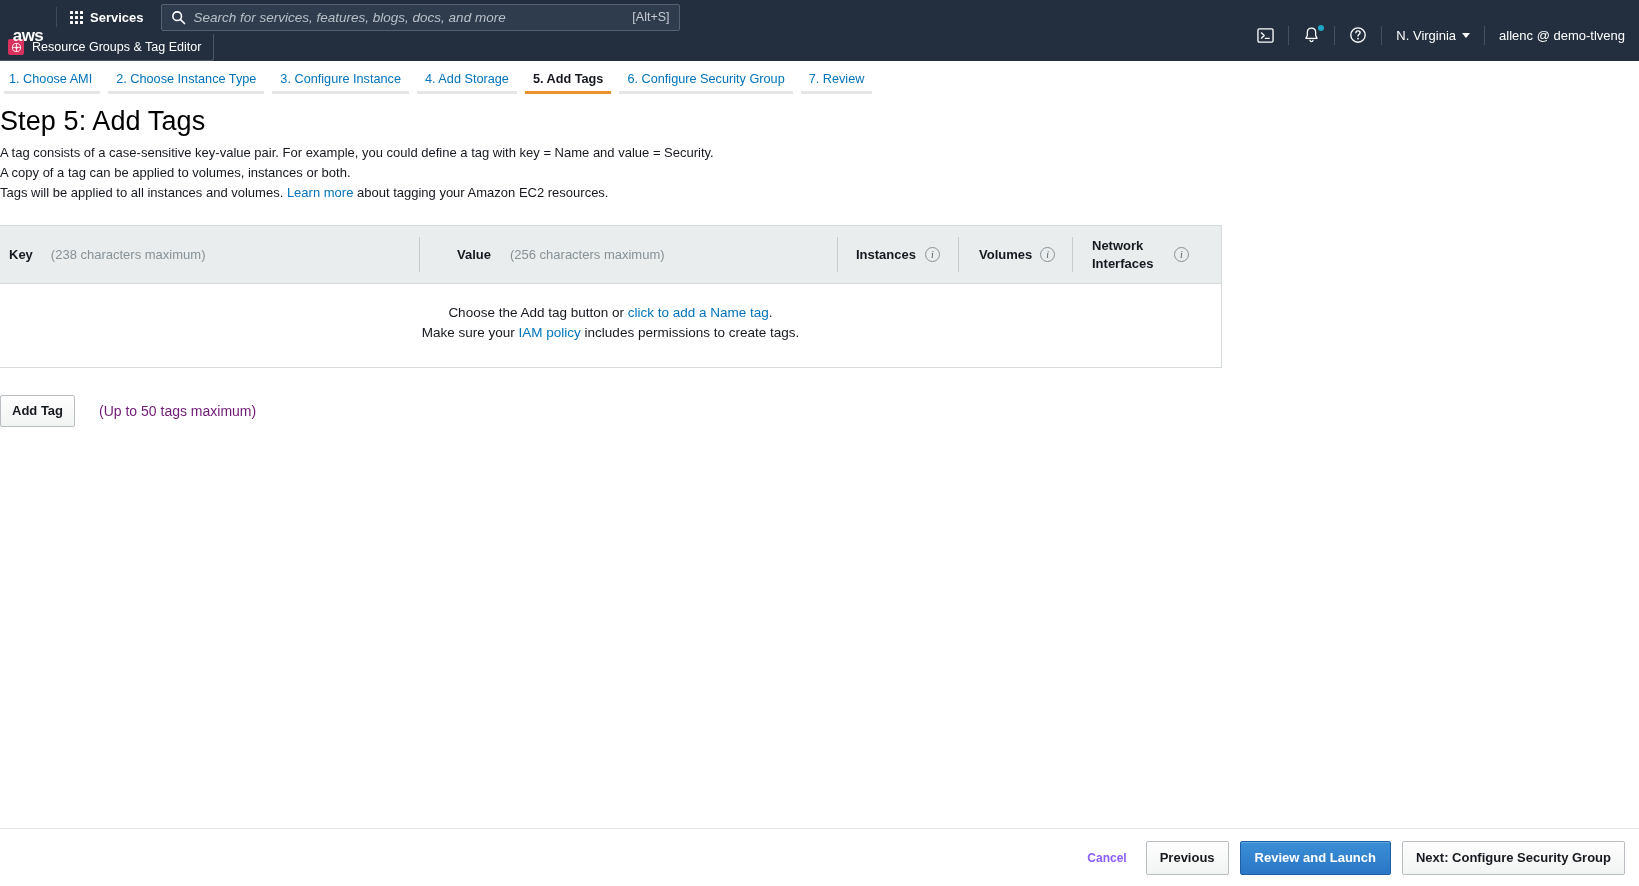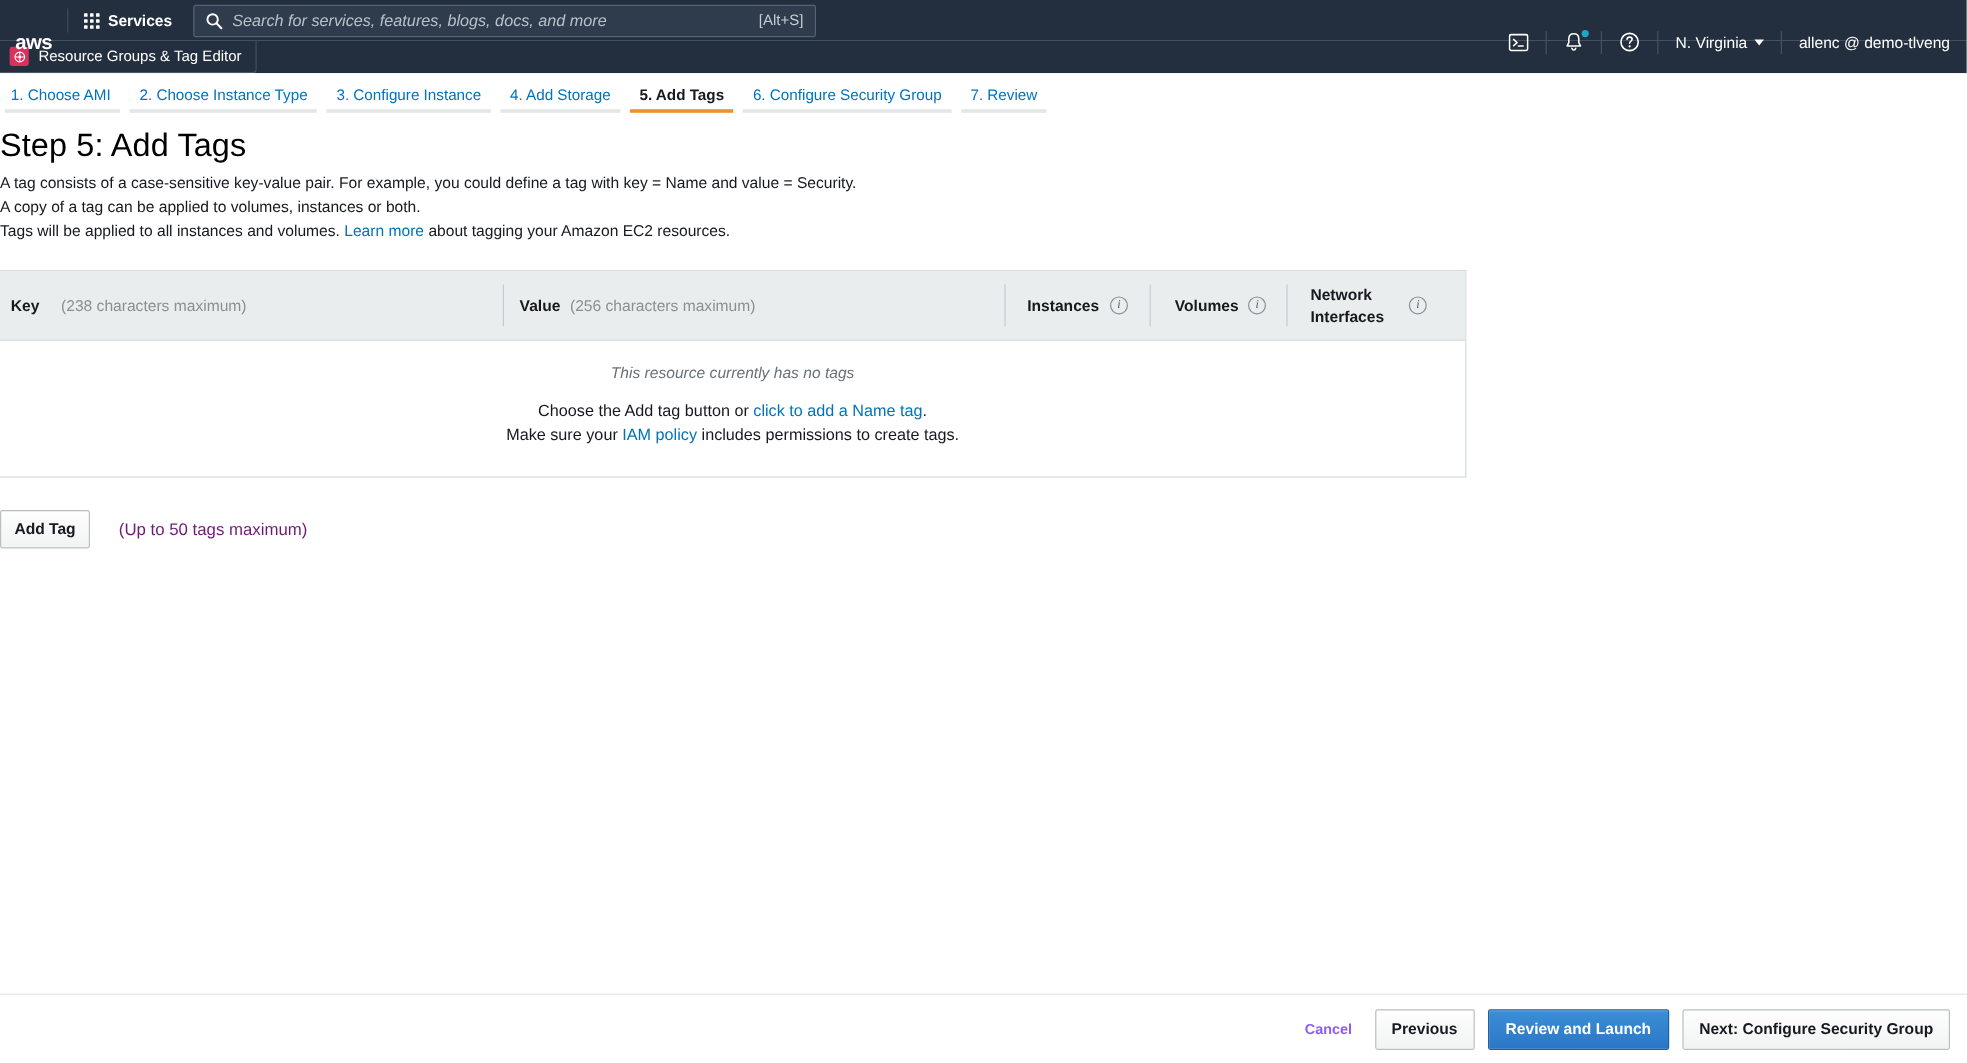--- a/index.html
+++ b/index.html
@@ -227,21 +227,21 @@
     align-items: center;
     position: relative;
   }
   .th .vline {
     position: absolute;
     left: 0; top: 11px; bottom: 11px;
     width: 1px;
     background: #c6cbcf;
   }
   .th-key { width: 419px; padding-left: 9px; gap: 18px; }
-  .th-value { width: 418px; padding-left: 14px; gap: 8px; }
+  .th-value { width: 418px; padding-left: 38px; gap: 19px; }
   .th-instances { width: 121px; padding-left: 19px; gap: 9px; }
   .th-volumes { width: 114px; padding-left: 21px; gap: 8px; }
   .th-netif { flex: 1; padding-left: 20px; gap: 9px; }
   .th-name { font-size: 13px; font-weight: 700; color: #16191f; }
   .th-hint { font-size: 13px; color: #879196; }
   .th-netif .th-name { line-height: 18px; width: 73px; }
   .info-icon {
     width: 15px; height: 15px;
     border-radius: 50%;
     border: 1px solid #879196;
@@ -465,21 +465,20 @@
         </div>
 
         <div class="th th-netif">
           <span class="vline"></span>
           <span class="th-name">Network Interfaces</span>
           <span class="info-icon">i</span>
         </div>
       </div>
 
       <div class="tag-empty">
-        <div class="empty-italic">This resource currently has no tags</div>
         <div class="empty-line">
           <span>Choose the Add tag button or </span><a class="link">click to add a Name tag</a><span>.</span>
         </div>
         <div class="empty-line">
           <span>Make sure your </span><a class="link">IAM policy</a><span> includes permissions to create tags.</span>
         </div>
       </div>
     </div>
 
     <div class="addtag-row">

